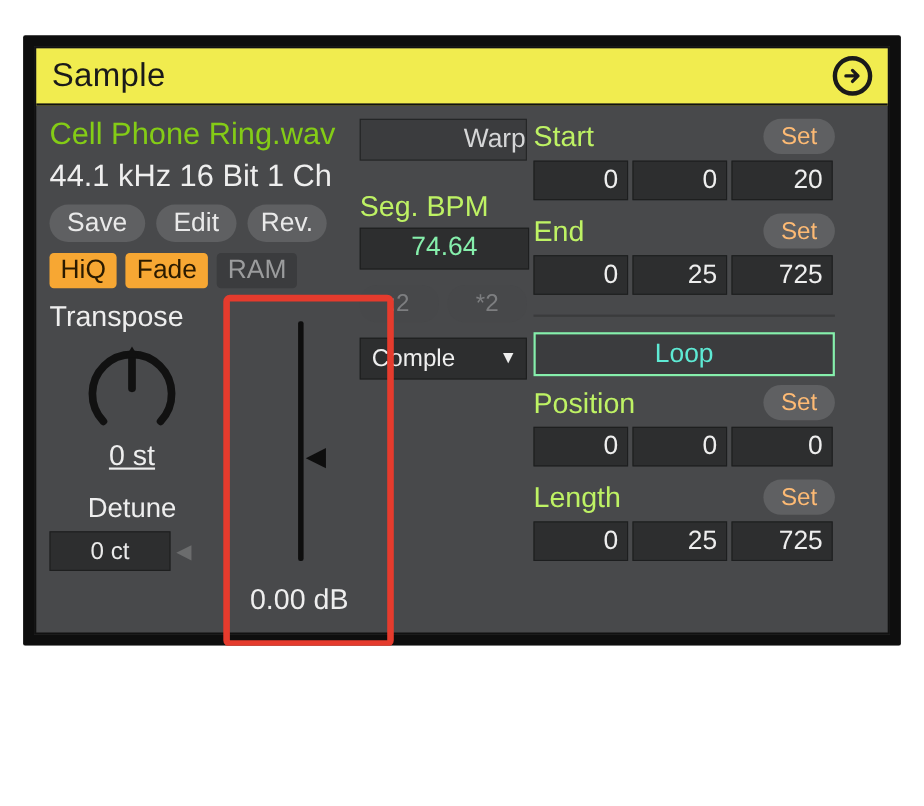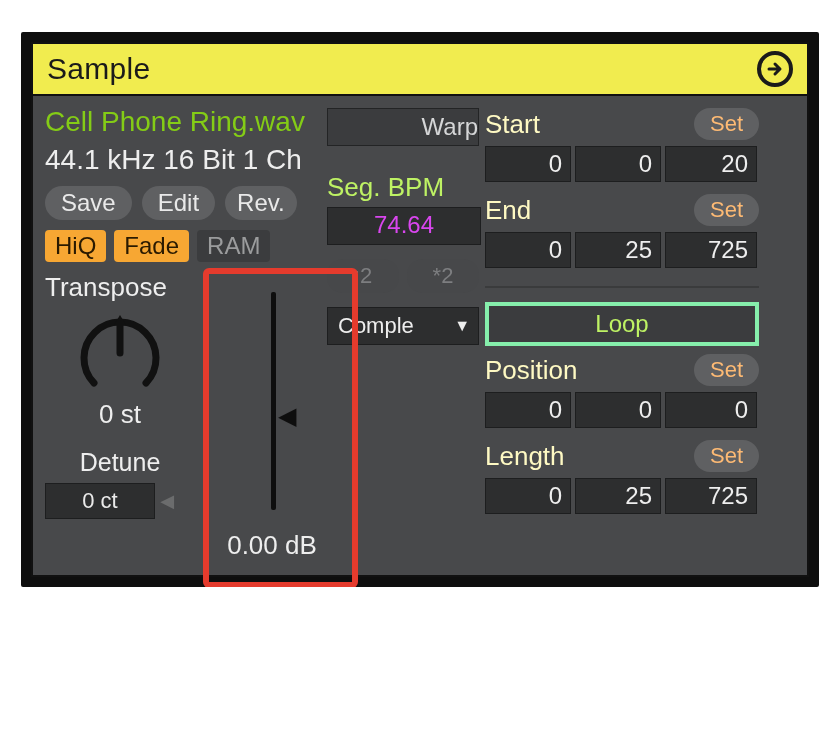--- a/index.html
+++ b/index.html
@@ -68,21 +68,21 @@
     align-items:flex-start;
     gap:18px;
     margin-top:10px;
   }
   .knobcol{width:150px;flex:none;}
   .knobcol .lbl{font-size:26px;color:#eee;}
   .knob{
     margin:6px auto 0 auto;width:88px;height:88px;position:relative;
   }
   .knob svg{display:block;}
-  .knobval{font-size:26px;color:#eee;text-align:center;margin-top:2px;}
+  .knobval{font-size:26px;color:#eee;text-align:center;margin-top:2px;text-decoration:underline;}
   .detunelbl{font-size:25px;color:#eee;margin-top:18px;text-align:center;}
   .detunebox{
     margin-top:6px;width:108px;height:34px;background:#2d2e2f;border:1px solid #1d1e1f;
     display:flex;align-items:center;justify-content:center;color:#eaeaea;font-size:22px;
     position:relative;
   }
   .detunebox::after{
     content:"◀";position:absolute;right:-20px;top:6px;color:#6b6c6d;font-size:18px;
   }
 
@@ -112,53 +112,53 @@
   .col2{width:152px;flex:none;padding-top:2px;}
   .boxbtn{
     display:block;box-sizing:border-box;width:100%;
     background:#3b3c3e;color:#d5d6d7;font-size:24px;text-align:right;
     border:1px solid #232425;padding:4px 0;cursor:pointer;
   }
   .seglbl{font-size:26px;color:#bef264;margin-top:26px;}
   .numbox{
     width:100%;height:36px;margin-top:4px;
     background:#2d2e2f;border:1px solid #1d1e1f;
-    color:#d946ef;font-size:24px;text-align:center;line-height:34px;
+    color:#86efac;font-size:24px;text-align:center;line-height:34px;
   }
   .half-row{display:flex;gap:8px;margin-top:14px;}
   .halfbtn{
     flex:1;background:#47484a;color:#7d7e80;font-size:22px;
     border-radius:16px;border:none;padding:4px 0;cursor:pointer;
   }
   .dropdown{
     margin-top:14px;background:#2d2e2f;border:1px solid #1d1e1f;
     color:#eee;font-size:22px;padding:5px 8px 5px 10px;
     display:flex;align-items:center;justify-content:space-between;cursor:pointer;
   }
   .dropdown .tri{font-size:16px;color:#eee;}
 
   
   .col3{width:274px;flex:none;padding-top:2px;}
   .row3{display:flex;align-items:center;justify-content:space-between;}
-  .lbl3{font-size:26px;color:#fef9c3;}
+  .lbl3{font-size:26px;color:#bef264;}
   .setbtn{
     background:#5f6062;color:#fdba74;font-size:22px;
     border:none;border-radius:16px;padding:3px 16px;cursor:pointer;
   }
   .triple{display:flex;gap:4px;margin-top:6px;}
   .triple .cell{
     background:#2d2e2f;border:1px solid #1d1e1f;height:36px;
     color:#eee;font-size:24px;line-height:34px;text-align:right;padding-right:8px;box-sizing:border-box;
   }
   .triple .c1{width:86px;} .triple .c2{width:86px;} .triple .c3{width:92px;}
   .hr3{height:2px;background:#3a3b3c;margin:18px 0 14px 0;}
   .loopbtn{
     display:block;width:100%;box-sizing:border-box;
-    background:#3b3c3e;color:#bef264;font-size:24px;text-align:center;
-    border:4px solid #86efac;padding:4px 0;cursor:pointer;margin-bottom:8px;
+    background:#3b3c3e;color:#5eead4;font-size:24px;text-align:center;
+    border:2px solid #86efac;padding:4px 0;cursor:pointer;margin-bottom:8px;
   }
 </style>
 </head>
 <body>
 
 <div class="outer">
   <div class="panel">
 
     <div class="titlebar">
       <span class="titlebar-text">Sample</span>

